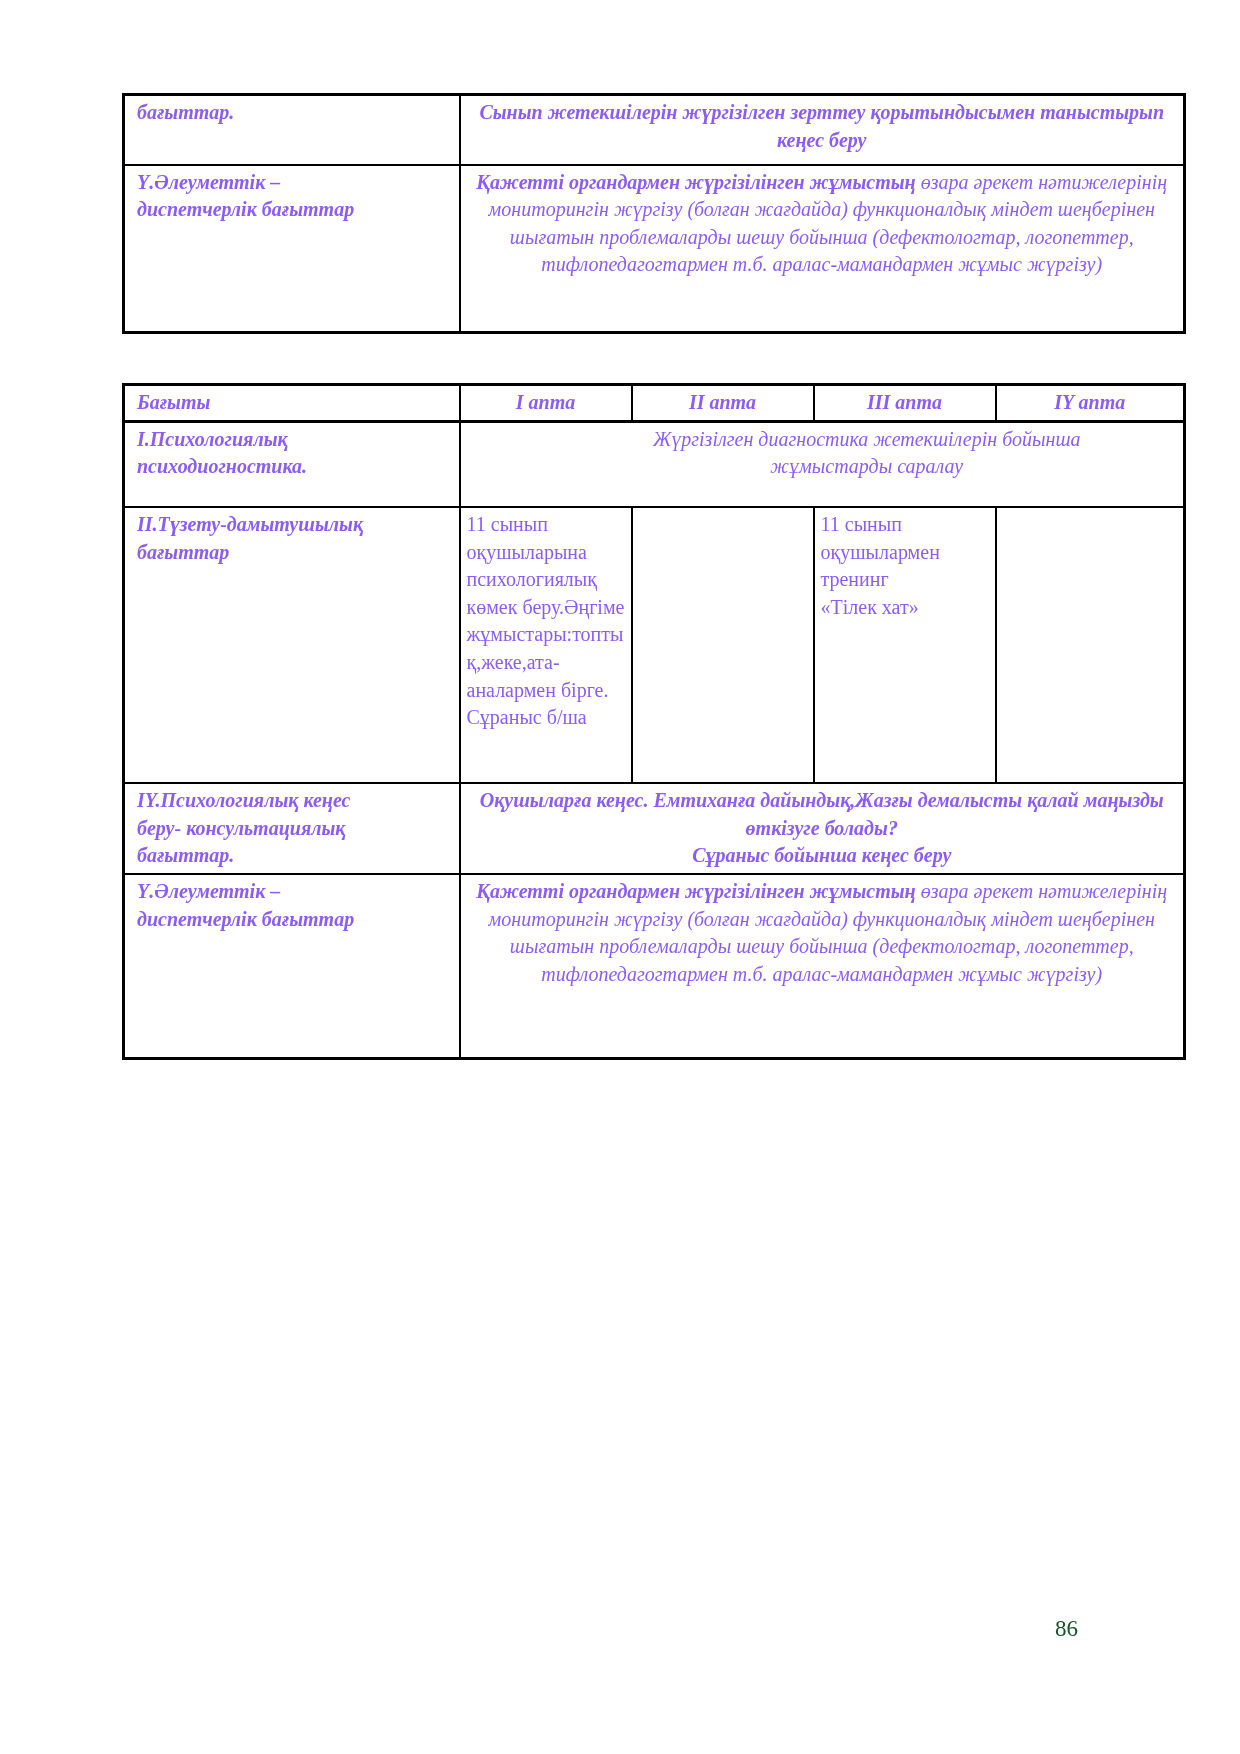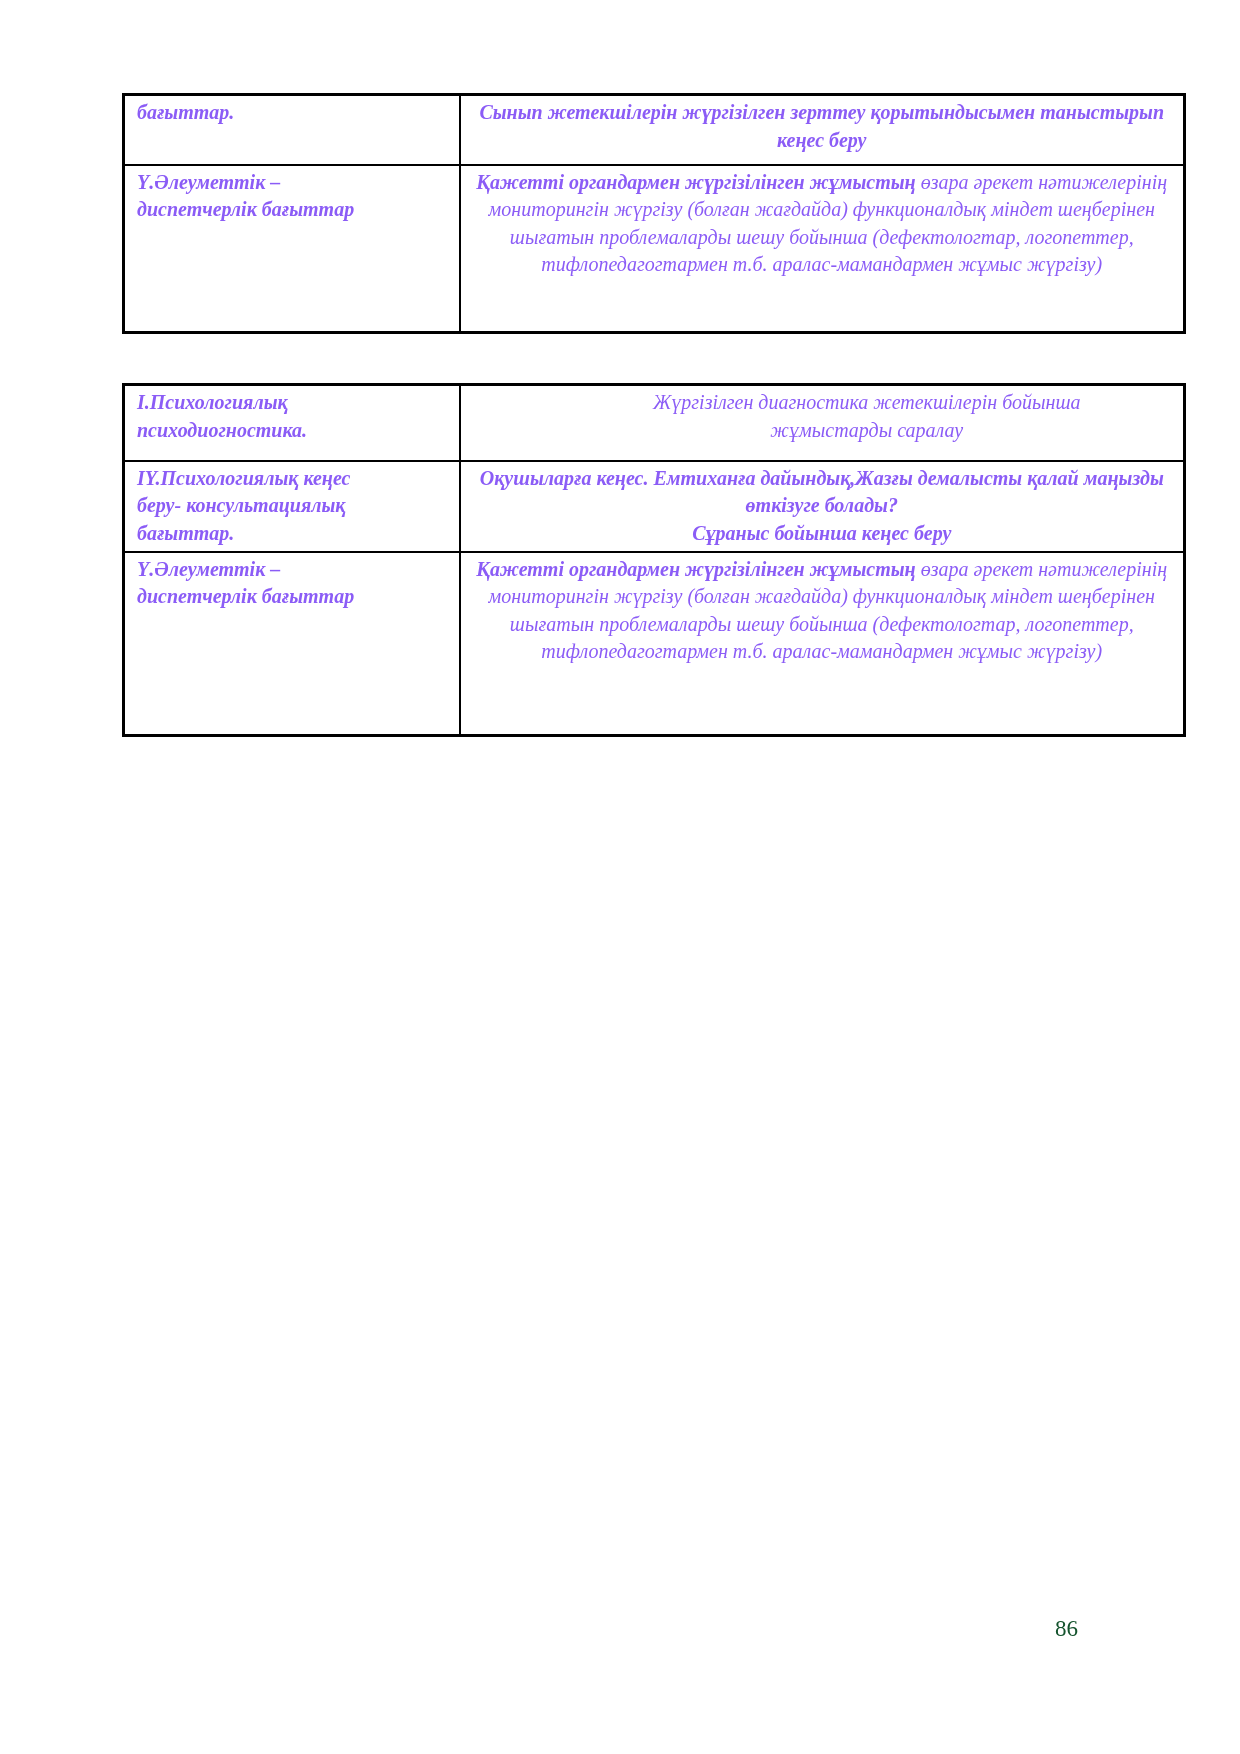--- a/index.html
+++ b/index.html
@@ -53,21 +53,21 @@
     font-style:normal;
     white-space:pre-line;
     overflow-wrap:anywhere;
     padding:3px 6px;
   }
   .bold-run{font-weight:bold;}
   
   .t1r1{height:70px;}
   .t1r2{height:168px;}
   .t2rh{height:34px;}
-  .t2r0{height:76px;}
+  .t2r0{height:86px;}
   .t2r1{height:276px;}
   .t2r2{height:86px;}
   .t2r3{height:91px;}
   .t2r4{height:184px;}
   .page-number{
     position:absolute;
     left:1055px;
     top:1616px;
     width:80px;
     text-align:left;
@@ -100,25 +100,42 @@
 
   <table class="doc" id="table2">
     <colgroup>
       <col style="width:336px">
       <col style="width:172px">
       <col style="width:182px">
       <col style="width:182px">
       <col style="width:189px">
     </colgroup>
     <tbody>
+        <tr class="t2rh">
+      <th class="left">Бағыты</th>
+      <th>I апта</th>
+      <th>II апта</th>
+      <th>III апта</th>
+      <th>IY  апта</th>
+    </tr>
     <tr class="t2r0">
       <td class="label-cell">І.Психологиялық
 психодиогностика.</td>
       <td colspan="4" class="it pre indent">Жүргізілген диагностика жетекшілерін бойынша
 жұмыстарды саралау</td>
+    </tr>
+    <tr class="t2r1">
+      <td class="label-cell">ІІ.Түзету-дамытушылық
+бағыттар</td>
+      <td class="week-cell">11 сынып оқушыларына психологиялық көмек беру.Әңгіме жұмыстары:топтық,жеке,ата-аналармен бірге.
+Сұраныс б/ша</td>
+      <td class="week-cell"></td>
+      <td class="week-cell">11 сынып оқушылармен тренинг
+«Тілек хат»</td>
+      <td class="week-cell"></td>
     </tr>
     <tr class="t2r3">
       <td class="label-cell">ІY.Психологиялық кеңес
 беру- консультациялық
 бағыттар.</td>
       <td colspan="4" class="it pre center">Оқушыларға  кеңес. Емтиханға дайындық,Жазғы демалысты қалай маңызды  өткізуге болады?
 Сұраныс бойынша кеңес беру</td>
     </tr>
     <tr class="t2r4">
       <td class="label-cell">Ү.Әлеуметтік –

